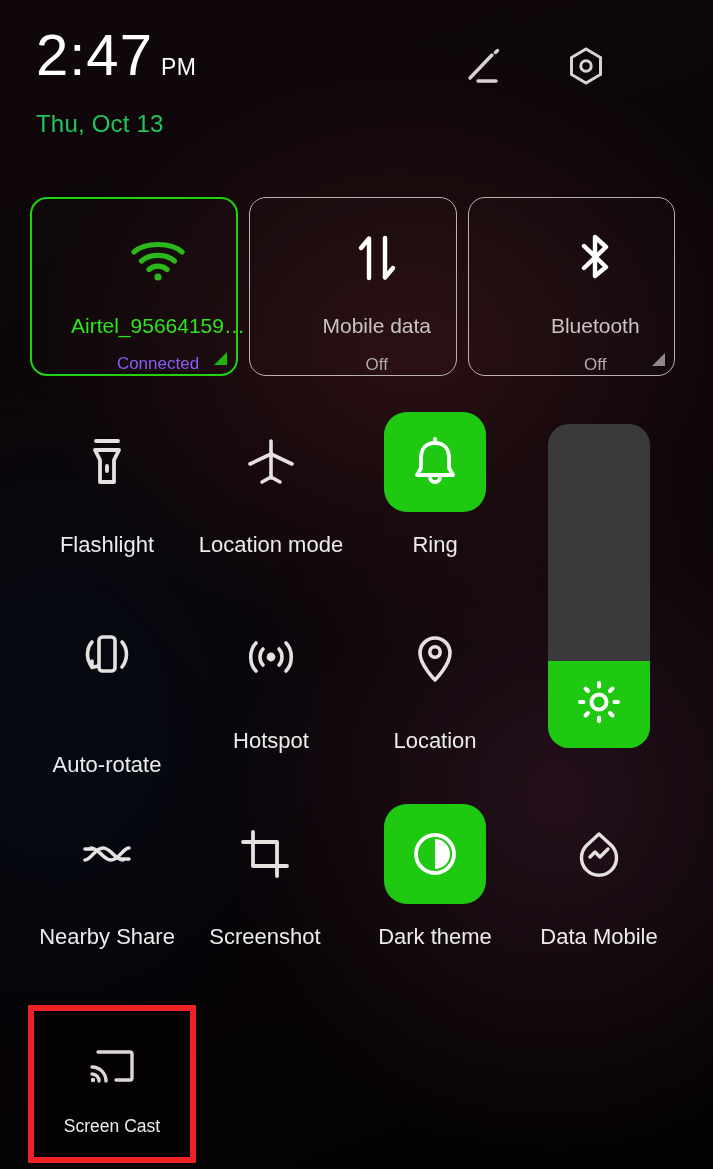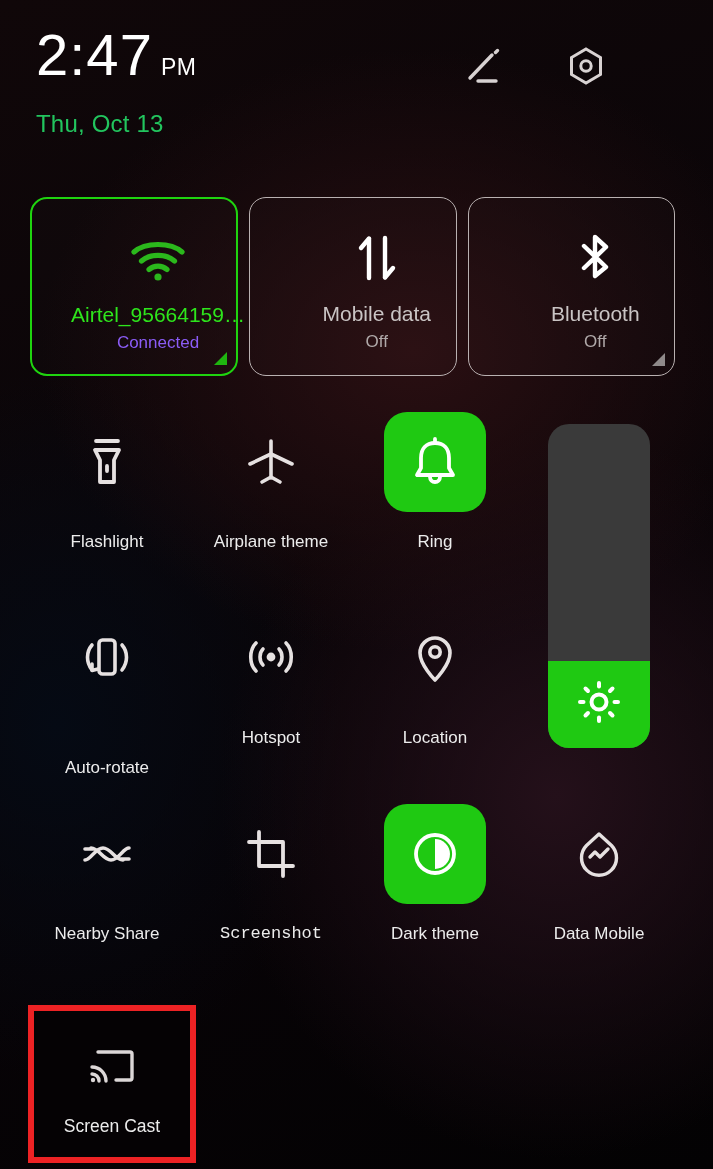--- a/index.html
+++ b/index.html
@@ -52,21 +52,21 @@
     width:645px; height:179px;
     display:flex; gap:11px;
   }
   .tile {
     width:208px; height:179px;
     border-radius:17px;
     border:1.6px solid #b9b1b1;
     background:rgba(255,255,255,0.012);
     position:relative;
     display:flex; flex-direction:column;
-    align-items:center; justify-content:flex-start;
+    align-items:center; justify-content:space-between;
     padding-top:32px;
     padding-left:48px;
   }
   .tile.active { border-color:#1fd40f; border-width:2px; }
   .tile-icon { height:56px; display:flex; align-items:center; justify-content:center; }
   .tile-label {
     margin-top:16px; font-size:21px; color:#c9c4c4;
     max-width:196px; white-space:nowrap; overflow:hidden;
     text-align:center; font-weight:400;
   }
@@ -89,21 +89,21 @@
   .cell {
     position:absolute; top:0; width:164px; height:170px;
     display:flex; flex-direction:column; align-items:center;
   }
   .cell-icon-box {
     width:102px; height:100px; border-radius:23px;
     display:flex; align-items:center; justify-content:center;
   }
   .cell-icon-box.on { background:#1fc912; }
   .cell-label {
-    margin-top:20px; font-size:17px; color:#ececec;
+    margin-top:20px; font-size:22px; color:#ececec;
     white-space:nowrap; text-align:center; font-weight:400;
   }
 
   
   .brightness {
     position:absolute; left:548px; top:424px;
     width:102px; height:324px;
     border-radius:21px; overflow:hidden;
     background:#3a3a3a;
     display:flex; align-items:flex-end; justify-content:center;
@@ -224,21 +224,21 @@
       </div>
 
       <div class="cell" style="left:189px;">
         <div class="cell-icon-box">
           <svg width="58" height="58" viewBox="0 0 58 58" fill="none" stroke="#e6e1e1" stroke-width="3.6" stroke-linecap="round" stroke-linejoin="round">
             <line x1="29" y1="8" x2="29" y2="45"></line>
             <path d="M8 31 L29 21 L50 31"></path>
             <path d="M20 49 L29 44 L38 49"></path>
           </svg>
         </div>
-        <div class="cell-label">Airplane theme</div>
+        <div class="cell-label">Location mode</div>
       </div>
 
       <div class="cell" style="left:353px;">
         <div class="cell-icon-box on" style="background: rgb(31, 201, 18);">
           <svg width="50" height="56" viewBox="0 0 50 56" fill="none" stroke="#ffffff" stroke-width="3.8" stroke-linecap="round" stroke-linejoin="round">
             <path d="M25 9 C16 9, 11 15, 11 24 L11 34 L7 41 L43 41 L39 34 L39 24 C39 15, 34 9, 25 9 Z"></path>
             <line x1="25" y1="5" x2="25" y2="9"></line>
             <path d="M20 43 A5 5 0 0 0 30 43"></path>
           </svg>
         </div>
@@ -290,21 +290,21 @@
         <div class="cell-icon-box">
           <svg width="60" height="40" viewBox="0 0 60 40" fill="none" stroke="#e6e1e1" stroke-width="3.6" stroke-linecap="round" stroke-linejoin="round">
             <path d="M8 26 C14 26, 18 14, 26 14 C34 14, 38 26, 46 26"></path>
             <path d="M8 15 L16 15 M52 25 L44 25"></path>
             <path d="M14 14 C22 14, 26 26, 34 26 C42 26, 46 14, 52 14"></path>
           </svg>
         </div>
         <div class="cell-label">Nearby Share</div>
       </div>
 
-      <div class="cell" style="left:189px;font-family:Liberation Mono, monospace;">
+      <div class="cell" style="left:183px;">
         <div class="cell-icon-box">
           <svg width="56" height="56" viewBox="0 0 56 56" fill="none" stroke="#e6e1e1" stroke-width="3.8" stroke-linecap="round" stroke-linejoin="round">
             <path d="M16 6 L16 40 L50 40"></path>
             <path d="M6 16 L40 16 L40 50"></path>
           </svg>
         </div>
         <div class="cell-label">Screenshot</div>
       </div>
 
       <div class="cell" style="left:353px;">

